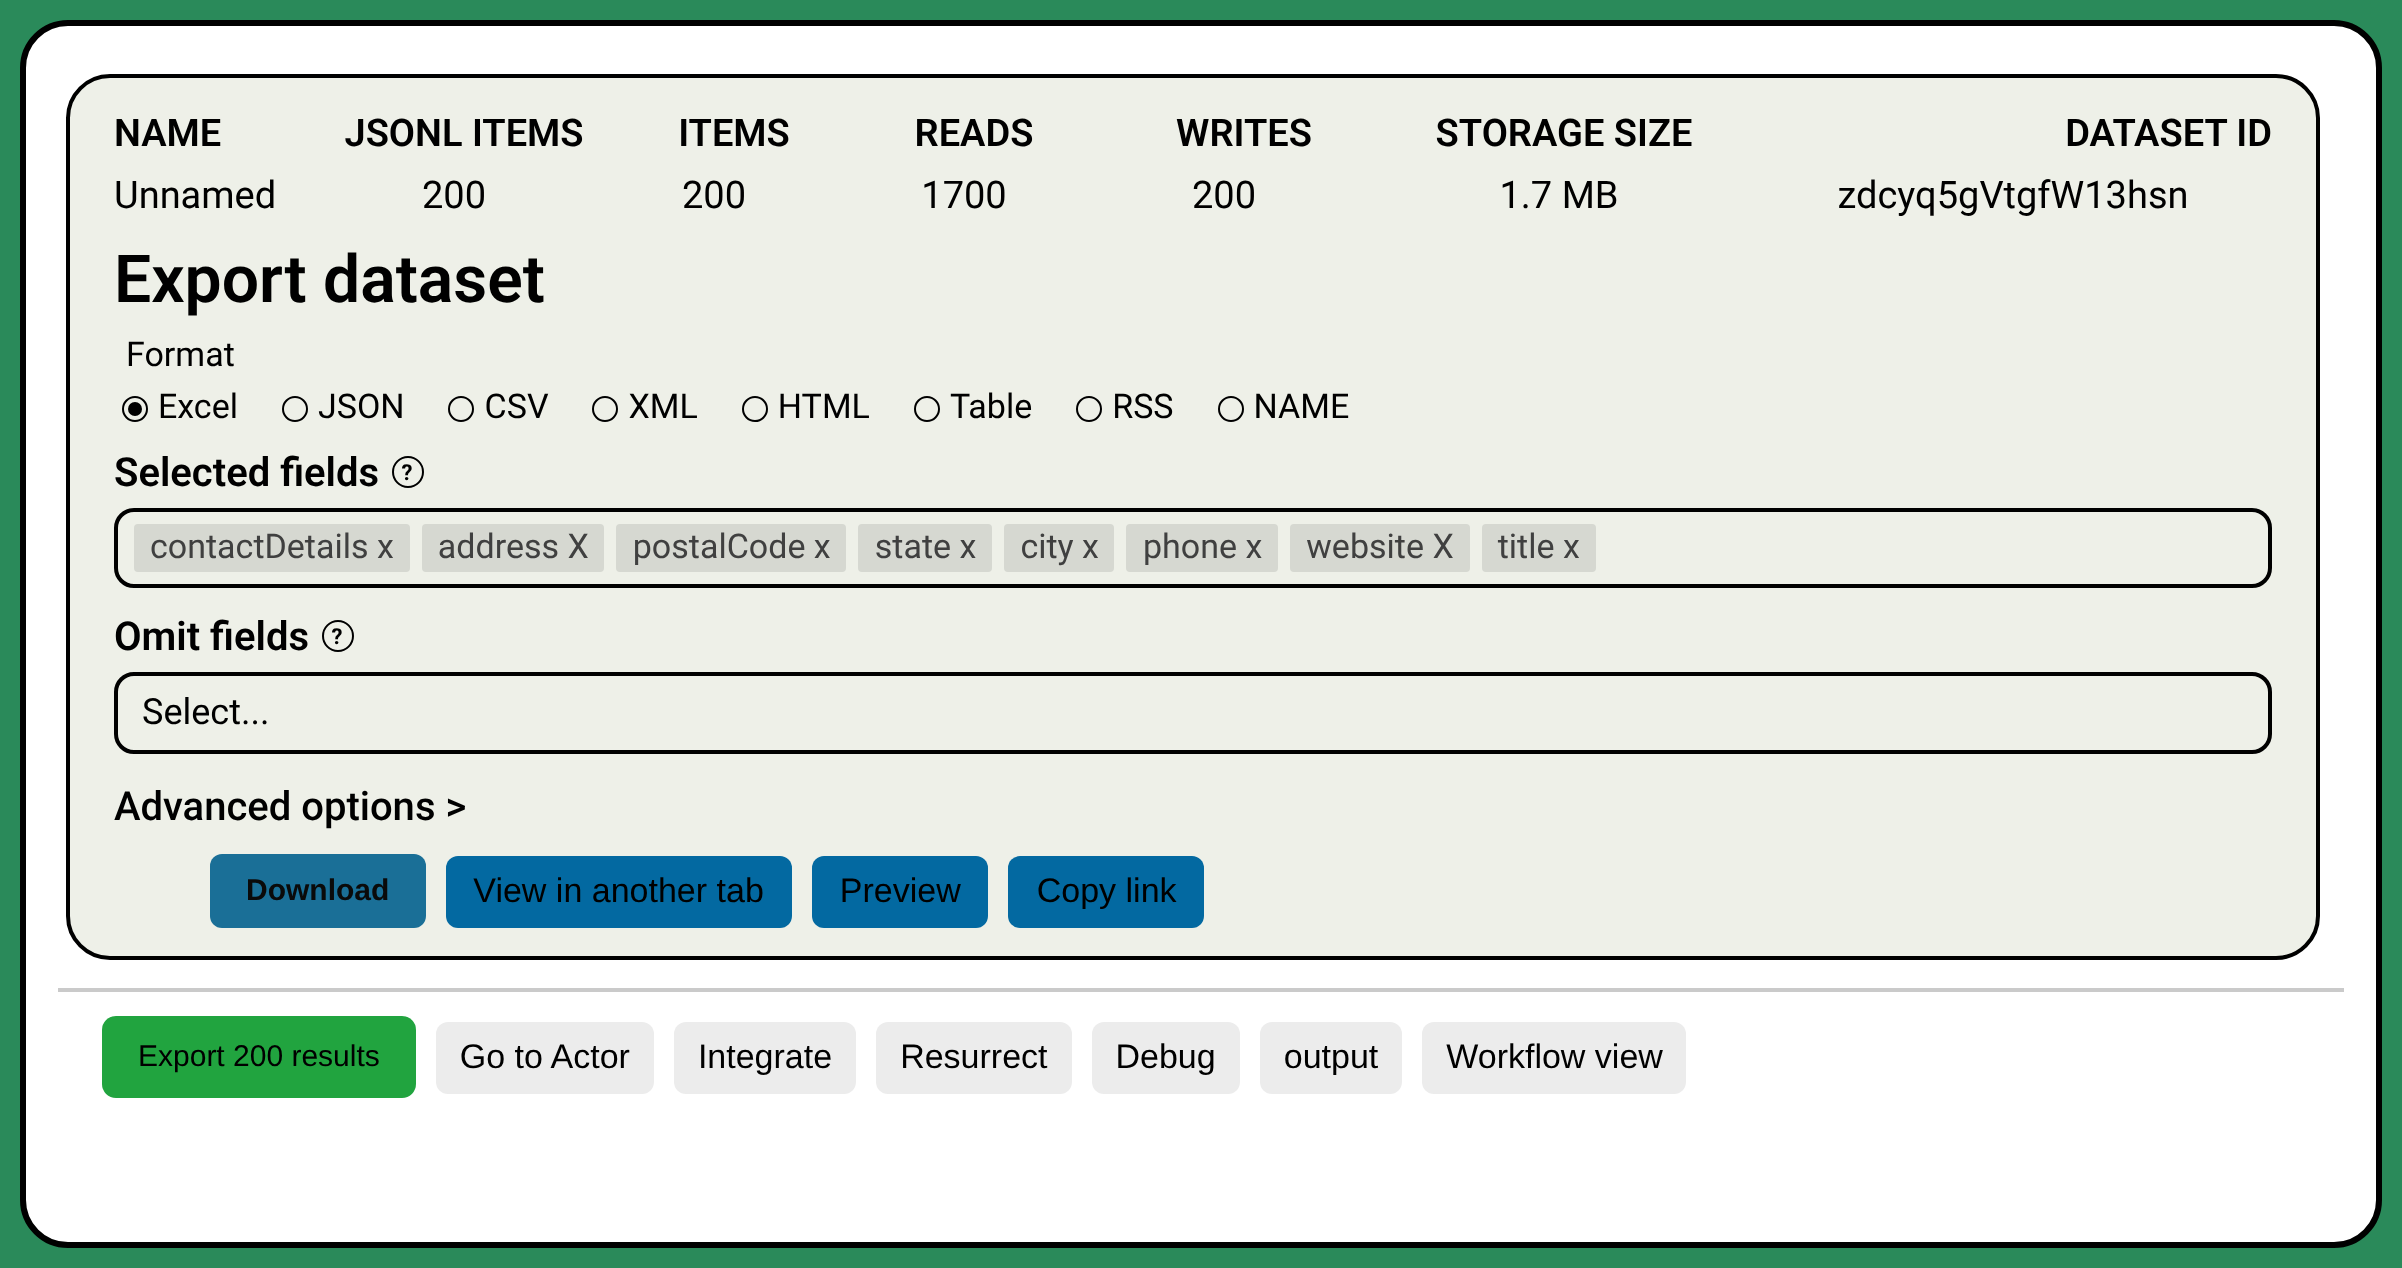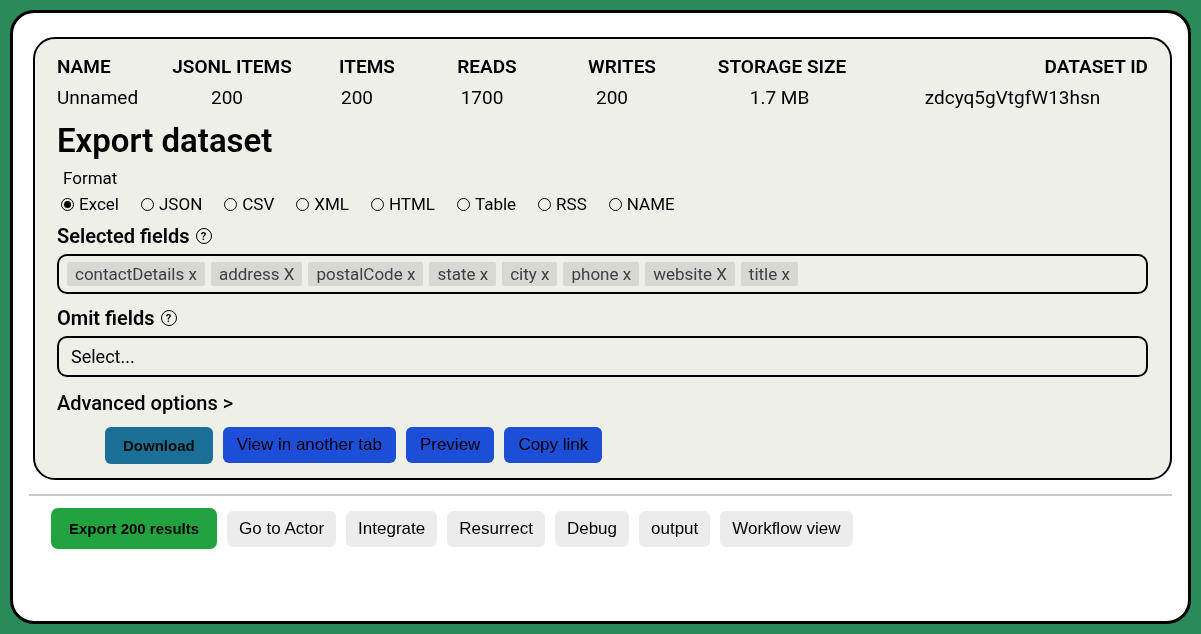--- a/index.html
+++ b/index.html
@@ -18,21 +18,21 @@
       height: 614px;
       padding: 16px;
       position: relative;
       overflow: hidden;
     }
     .inner-panel {
       background: #eef0e8;
       border: 2px solid #000;
       border-radius: 22px;
       padding: 16px 22px 14px 22px;
-      margin: 8px 0 0 4px;
+      margin: 8px 12px 0 4px;
     }
     .stats-headers {
       display: flex;
       font-size: 19px;
       font-weight: 600;
       color: #000;
       gap: 0;
     }
     .stats-headers > div { white-space: nowrap; }
     .stats-values {
@@ -134,52 +134,52 @@
       background: #eef0e8;
     }
     .adv-row {
       font-size: 20px;
       font-weight: 500;
       margin-bottom: 12px;
     }
     .action-row {
       display: flex;
       gap: 10px;
-      align-items: flex-start;
+      align-items: flex-end;
       padding-left: 48px;
     }
     .btn {
       padding: 8px 14px;
       border-radius: 6px;
       font-size: 17px;
       cursor: pointer;
       border: none;
     }
     .btn-download {
       background: #1a6f97;
       color: #0a0a0a;
       font-weight: 700;
       font-size: 15px;
       padding: 10px 18px;
     }
-    .btn-gray { background: #1d4ed8; color: #000; }
+    .btn-gray { background: #0369a1; color: #000; }
     .divider {
       height: 2px; background: #cacaca; margin-top: 14px;
     }
     .bottom-row {
       display: flex;
       gap: 10px;
       align-items: center;
       margin-top: 12px;
       padding-left: 22px;
     }
     .btn-green {
       background: #21a43f;
       color: #000;
-      font-weight: 700;
+      font-weight: 400;
       font-size: 15px;
       padding: 12px 18px;
       border-radius: 7px;
       cursor: pointer;
       border: none;
     }
     .btn-plain { background: #ececec; color: #000; padding: 8px 12px; border-radius:6px; font-size:17px; cursor:pointer; border:none;}
   </style>
 </head>
 <body>

